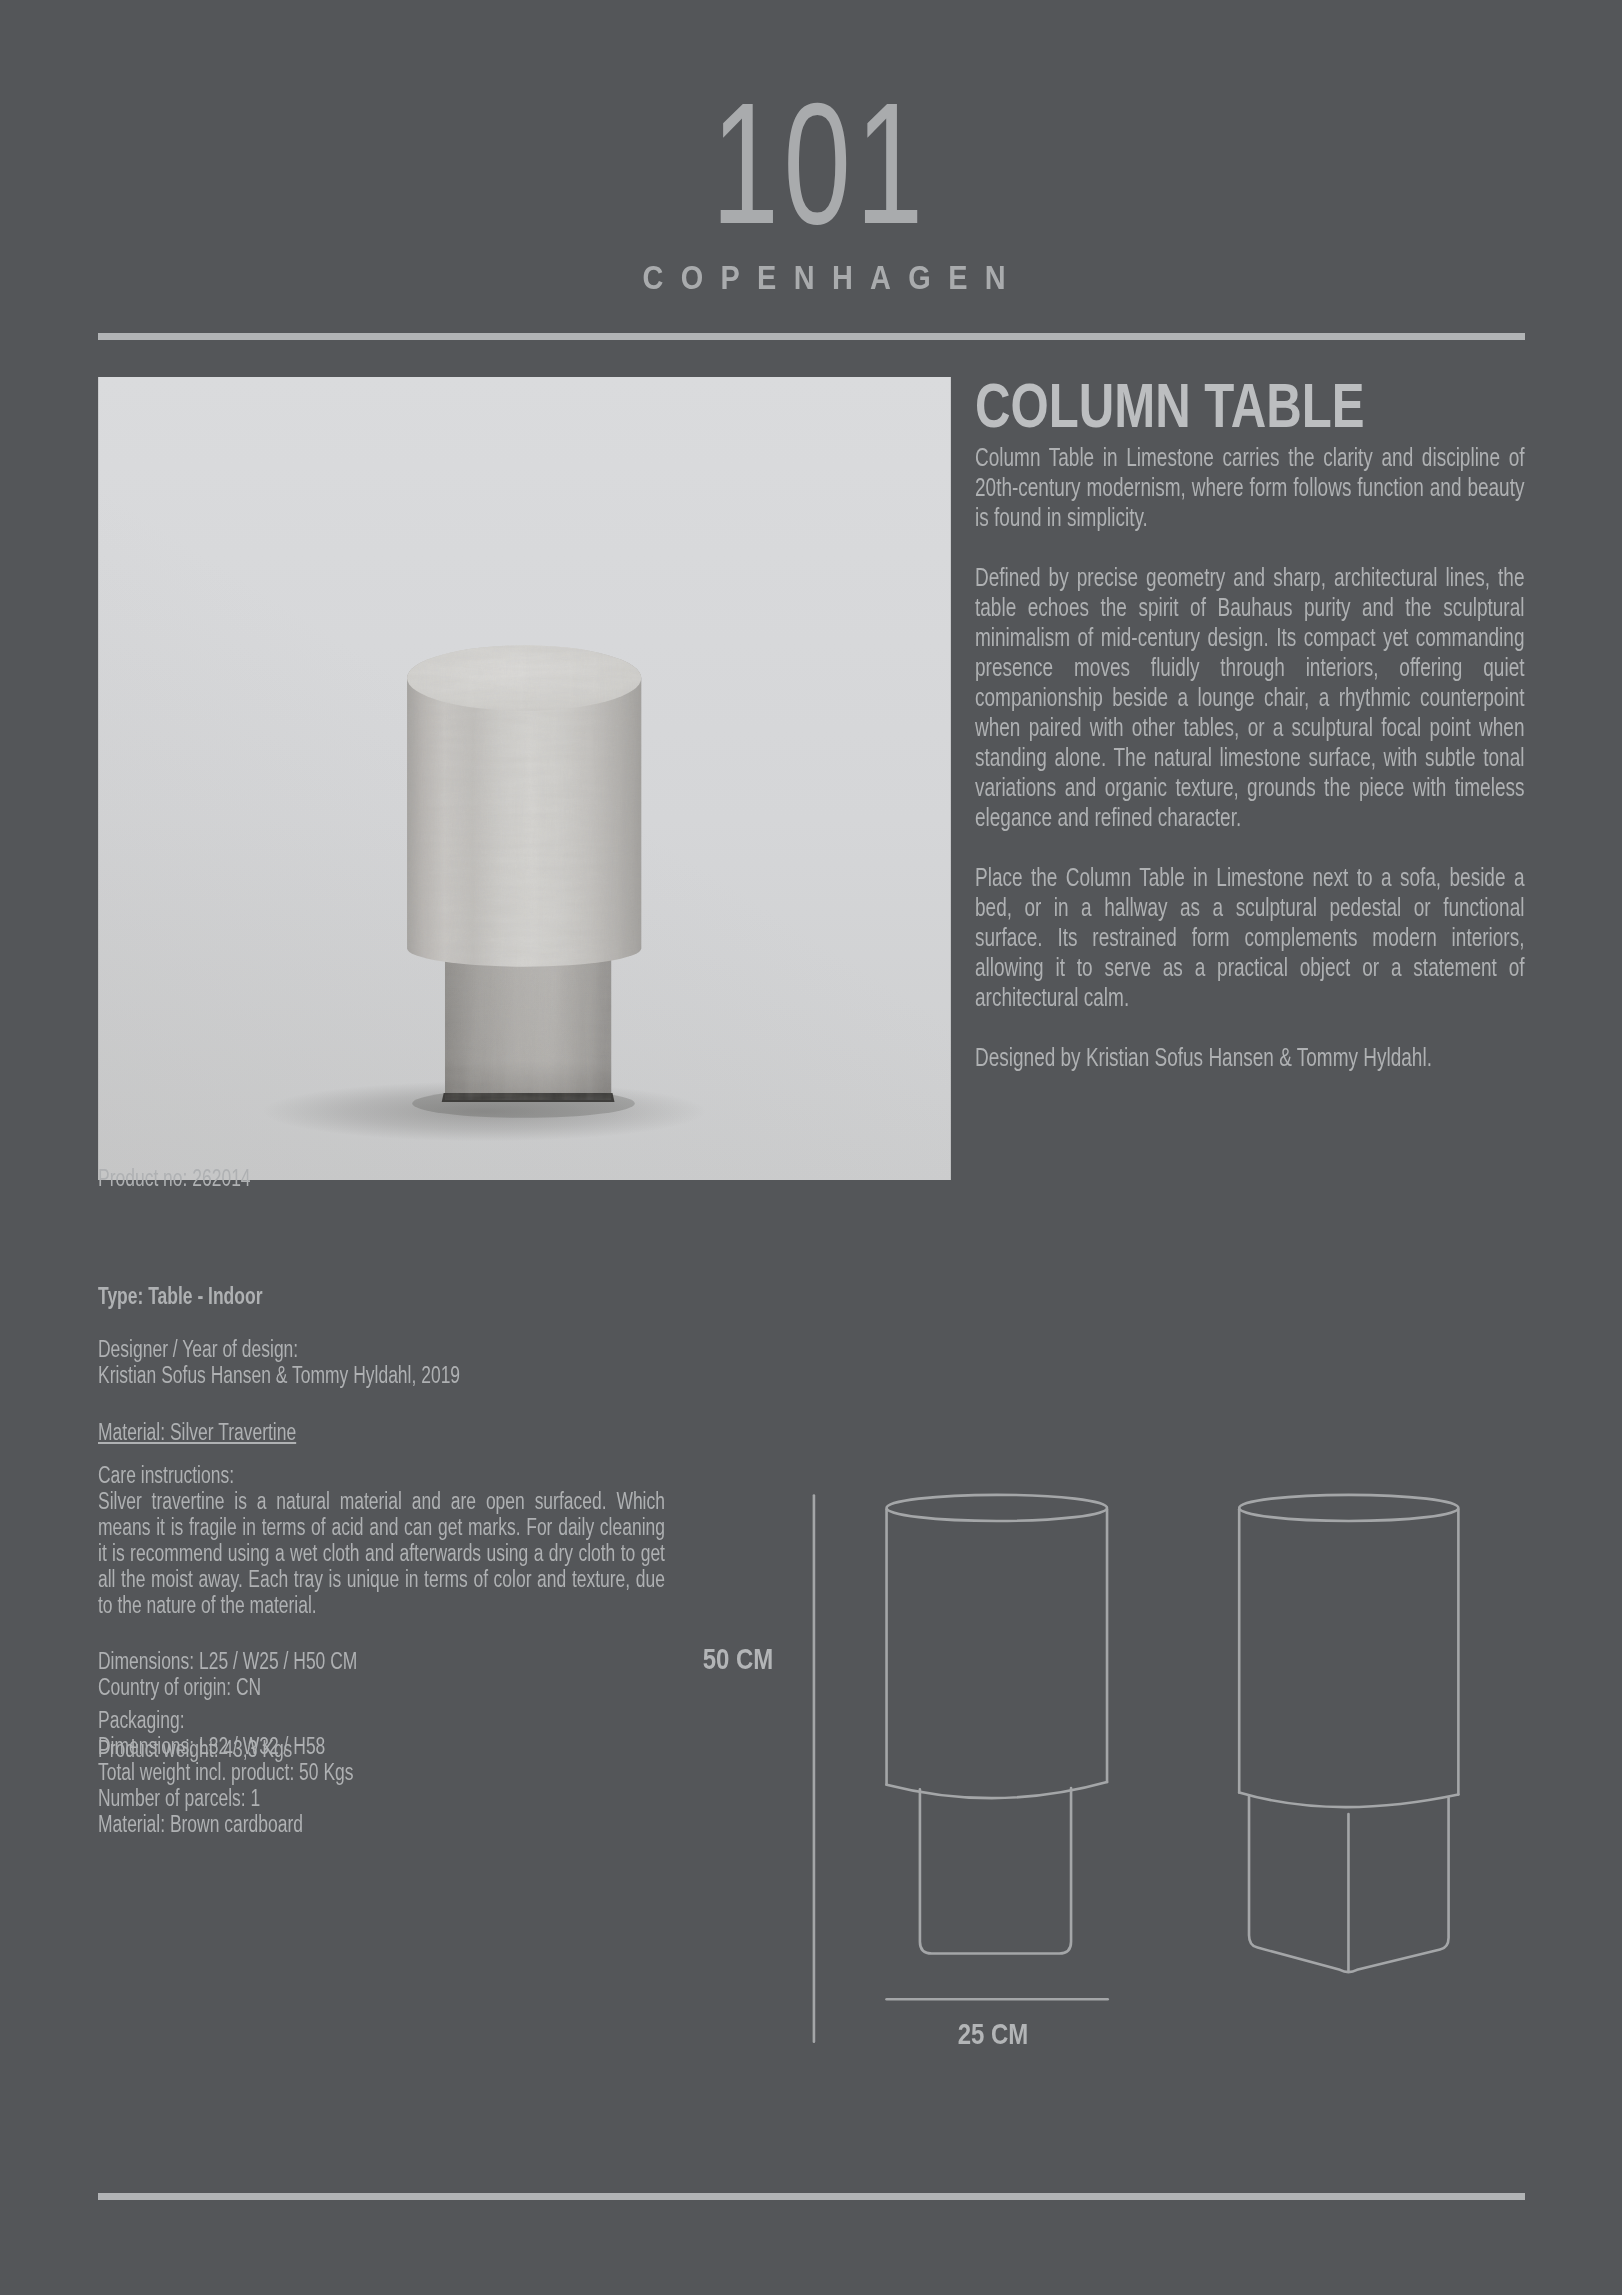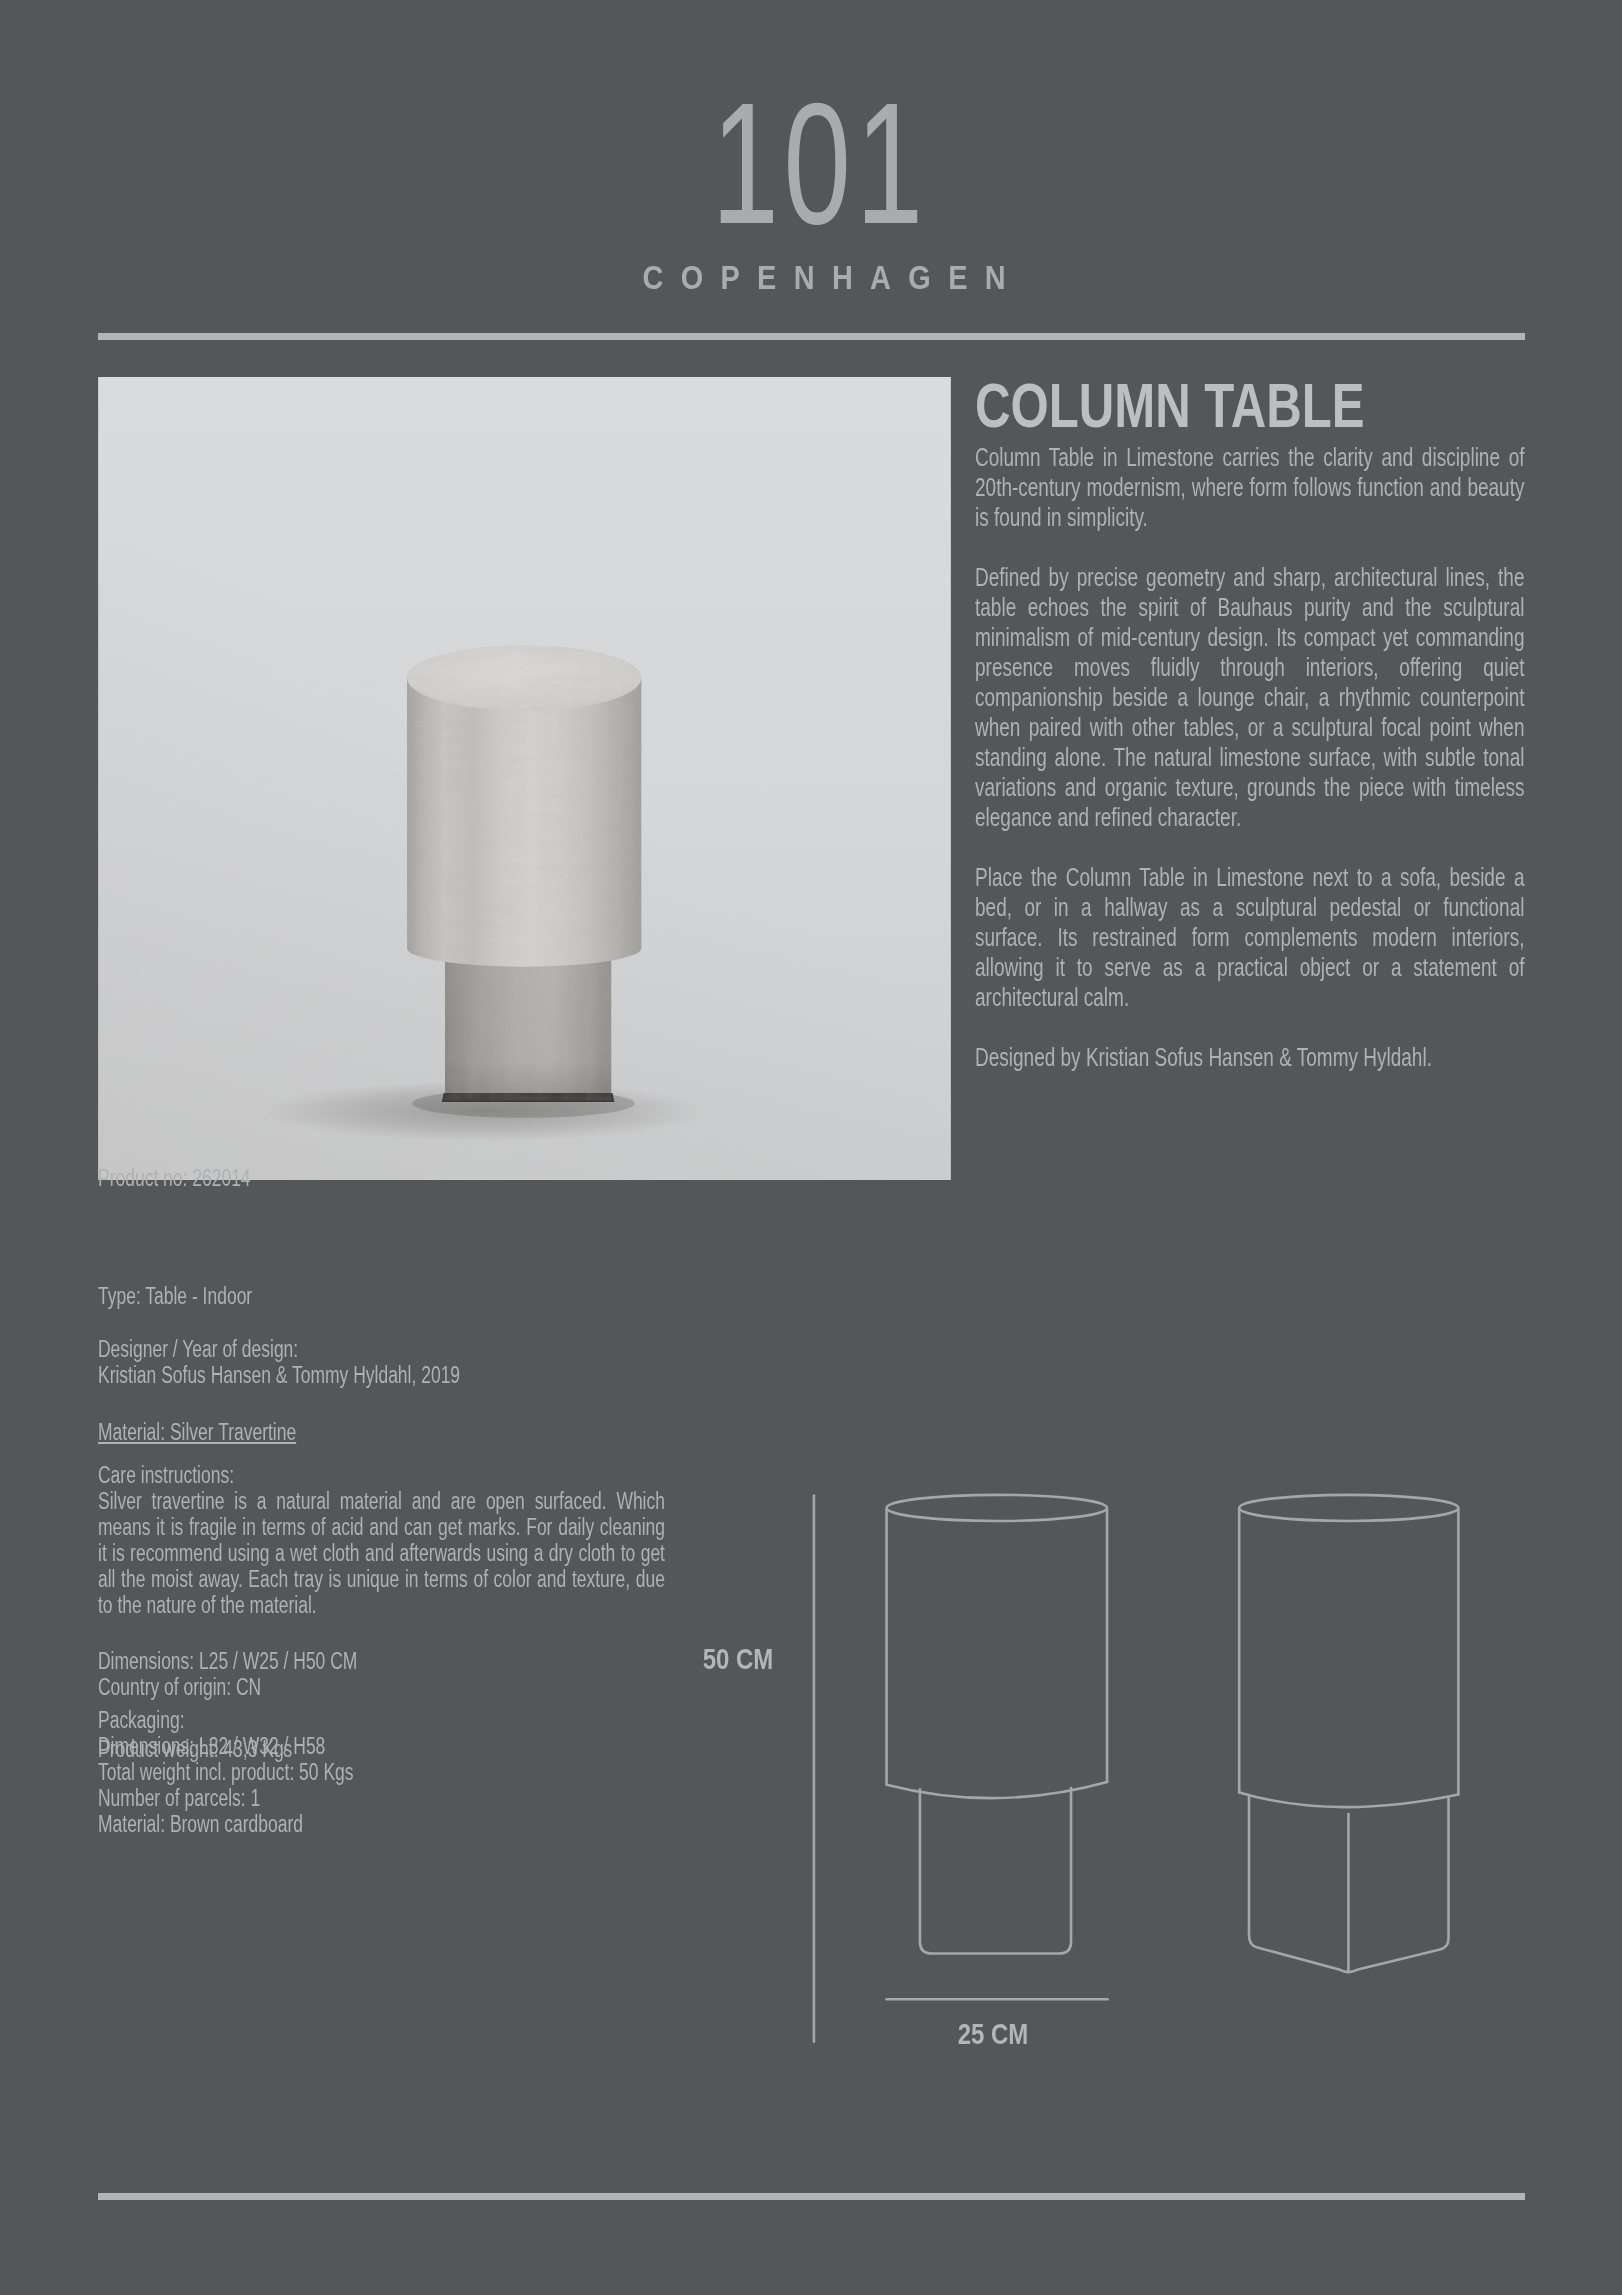--- a/index.html
+++ b/index.html
@@ -149,21 +149,21 @@
     <p>Column Table in Limestone carries the clarity and discipline of 20th-century modernism, where form follows function and beauty is found in simplicity.</p>
     <p>Defined by precise geometry and sharp, architectural lines, the table echoes the spirit of Bauhaus purity and the sculptural minimalism of mid-century design. Its compact yet commanding presence moves fluidly through interiors, offering quiet companionship beside a lounge chair, a rhythmic counterpoint when paired with other tables, or a sculptural focal point when standing alone. The natural limestone surface, with subtle tonal variations and organic texture, grounds the piece with timeless elegance and refined character.</p>
     <p>Place the Column Table in Limestone next to a sofa, beside a bed, or in a hallway as a sculptural pedestal or functional surface. Its restrained form complements modern interiors, allowing it to serve as a practical object or a statement of architectural calm.</p>
     <p>Designed by Kristian Sofus Hansen &amp; Tommy Hyldahl.</p>
   </div>
 
   <div class="specs">
     <div class="spec-group" style="top:1165px;">
       <div class="spec-inner nojust">Product no: 262014</div>
     </div>
-    <div class="spec-group" style="top:1283px;">
+    <div class="spec-group" style="top:1283px;font-weight:bold;">
       <div class="spec-inner nojust">Type: Table - Indoor</div>
     </div>
     <div class="spec-group" style="top:1336px;">
       <div class="spec-inner nojust">
         <div>Designer / Year of design:</div>
         <div>Kristian Sofus Hansen &amp; Tommy Hyldahl, 2019</div>
       </div>
     </div>
     <div class="spec-group" style="top:1419px;text-decoration:underline;">
       <div class="spec-inner nojust">Material: Silver Travertine</div>

